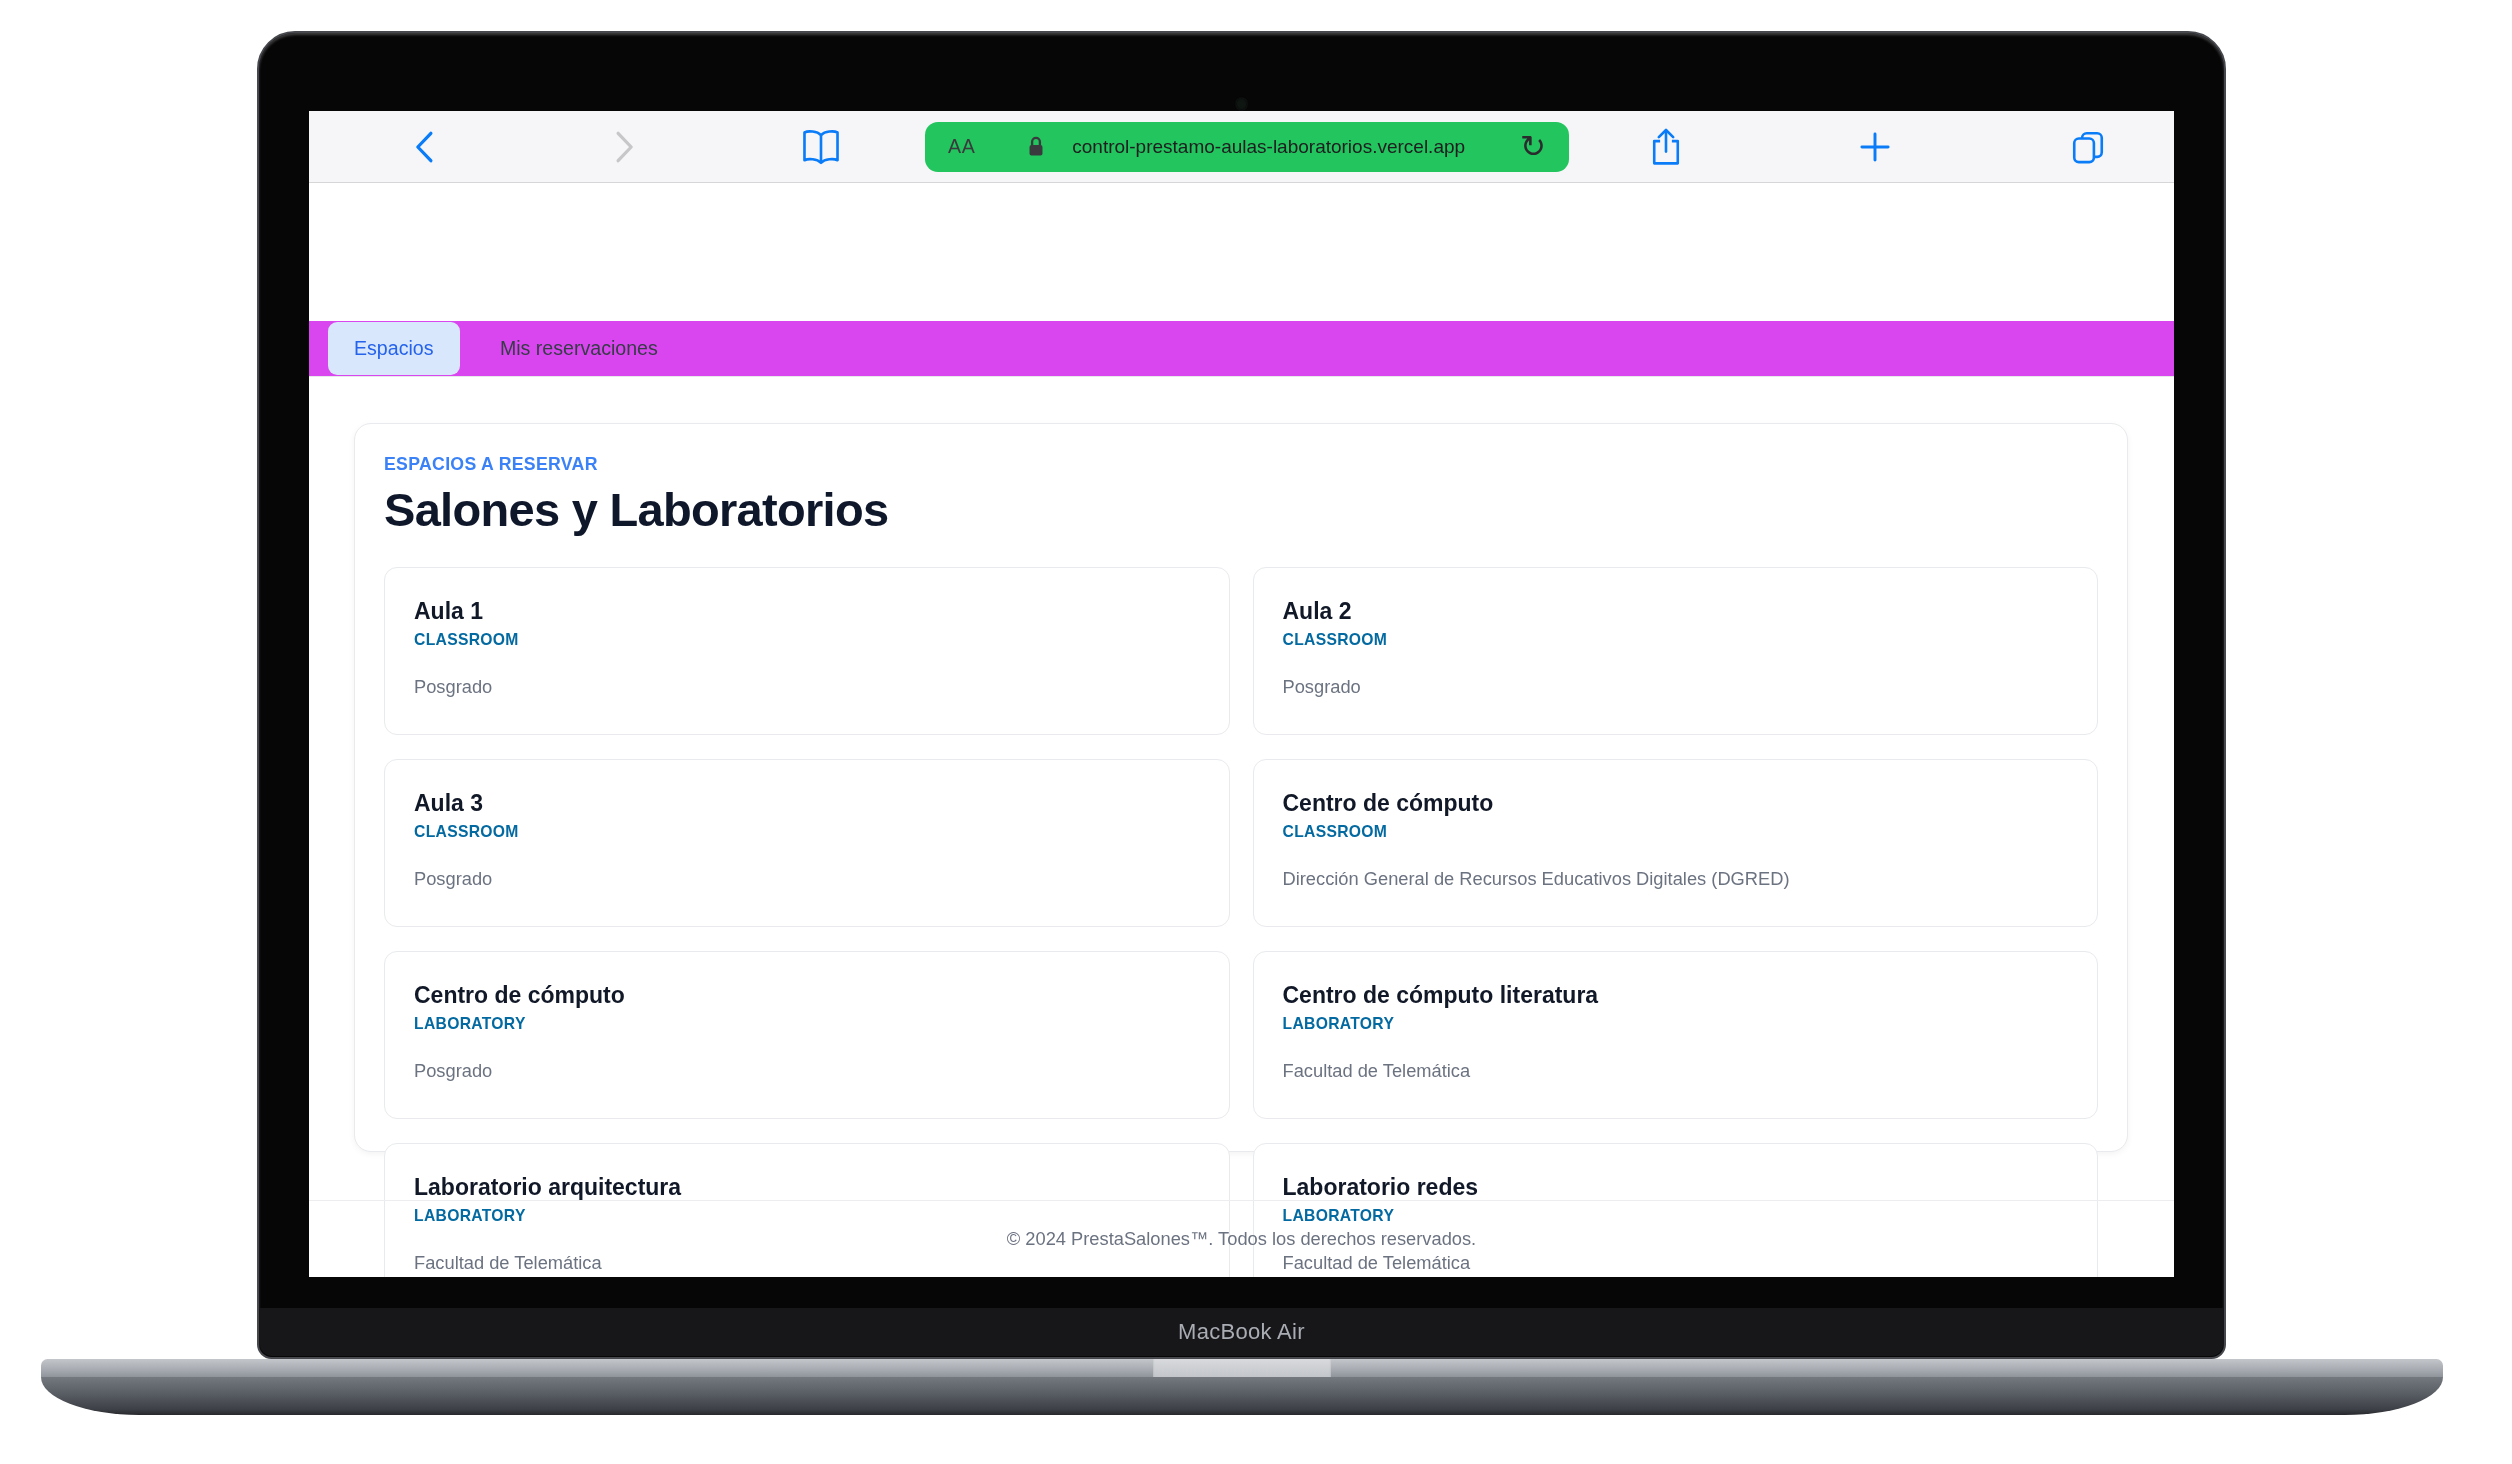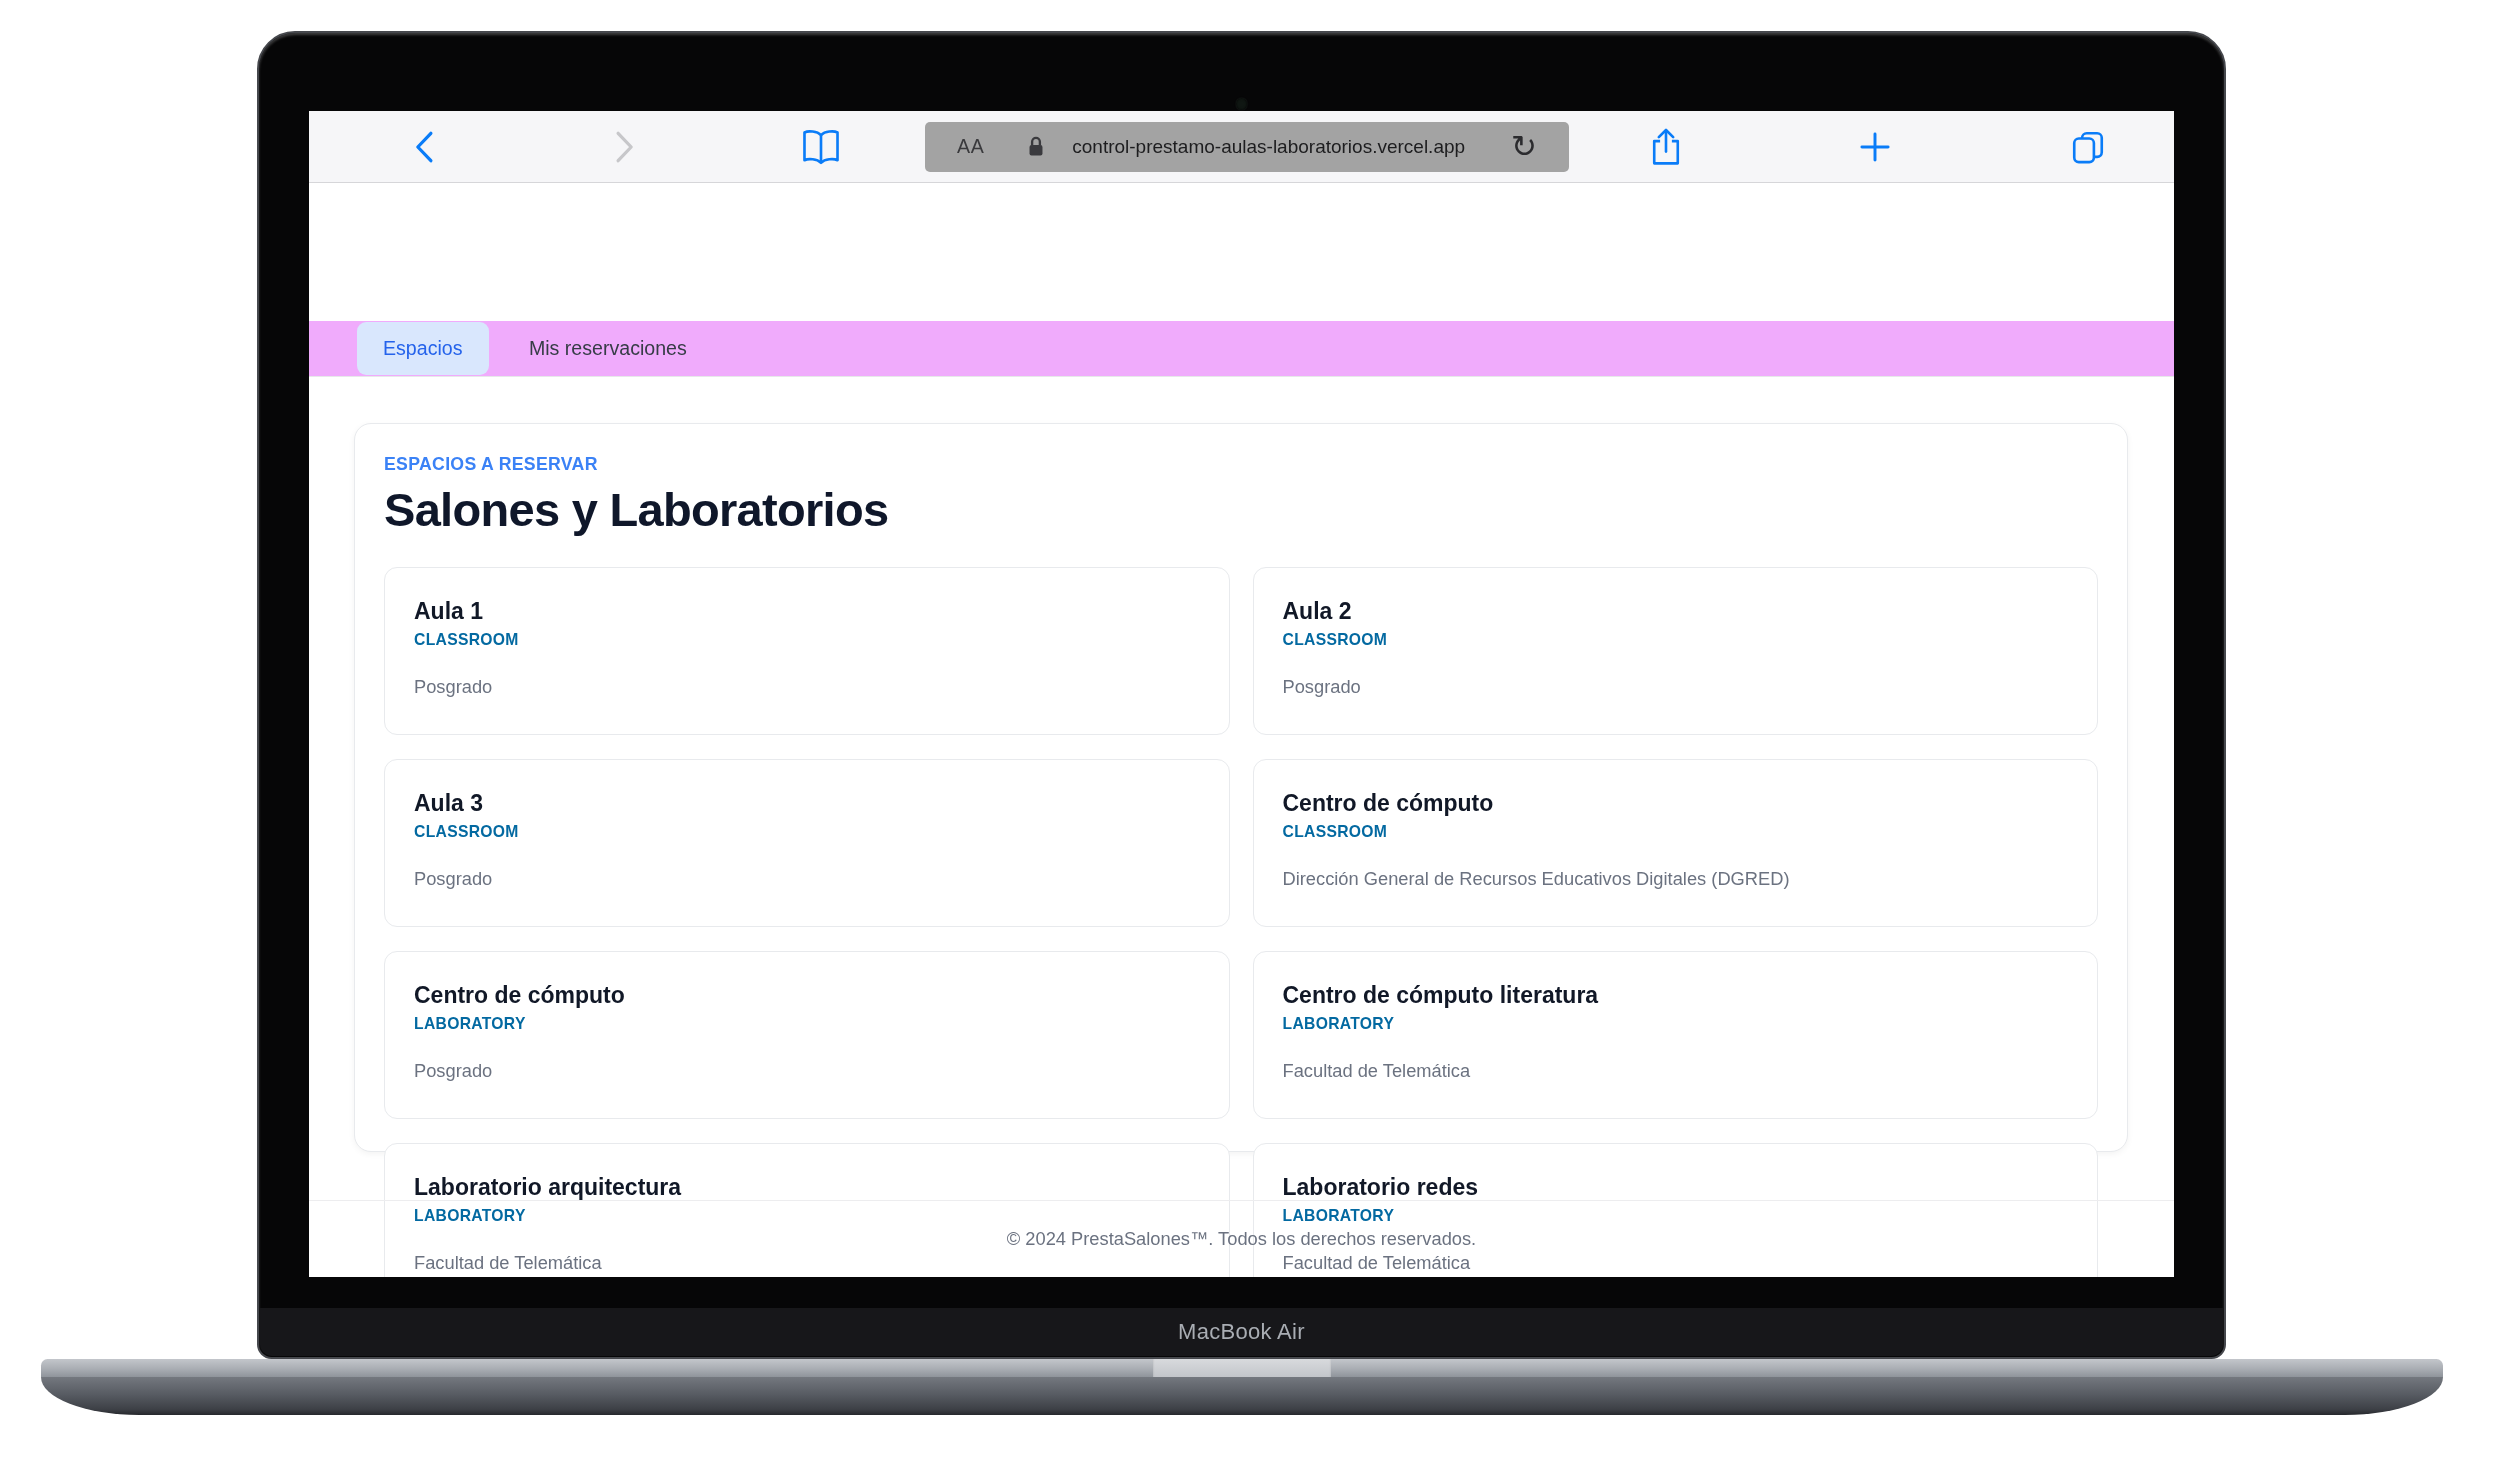--- a/index.html
+++ b/index.html
@@ -33,39 +33,39 @@
   
   .toolbar { position:absolute; left:0; top:0; width:100%; height:72px; background:#f6f6f8; border-bottom:1.3px solid #d6d6d9; }
   .tb-item { position:absolute; top:50%; transform:translate(-50%,-50%); display:flex; align-items:center; justify-content:center; cursor:default; }
   .tb-back    { left:116px; }
   .tb-forward { left:315px; }
   .tb-book    { left:512px; }
   .tb-share   { left:1357px; }
   .tb-plus    { left:1566px; }
   .tb-tabs    { left:1779px; }
   .url-pill { position:absolute; left:616px; top:50%; transform:translateY(-50%);
-    width:644px; height:50px; background:#a3a3a3; border-radius:5px;
-    display:flex; align-items:center; padding:0 32px; }
+    width:644px; height:50px; background:#22c55e; border-radius:13px;
+    display:flex; align-items:center; padding:0 23px; }
   .aa-label { font-size:19.6px; color:#3a3a3d; letter-spacing:0.7px; flex:0 0 auto; }
   .url-center { flex:1; display:flex; align-items:center; justify-content:center; gap:25px; min-width:0; }
   .url-text { font-size:19px; color:#1d1d1f; white-space:nowrap; }
   .refresh-glyph { font-size:31px; color:#2b2b2e; line-height:1; flex:0 0 auto; margin-left:5.2px; font-family:"DejaVu Sans", sans-serif; }
 
   
   .app-header { position:absolute; left:0; top:73px; width:100%; height:137px; background:#ffffff; }
   .user-name { position:absolute; left:73px; top:25px; font-size:25px; font-weight:bold; color:#1f2430; }
   .user-role { position:absolute; left:73px; top:72px; font-size:15.7px; color:#6b7280; letter-spacing:1px; }
   .logout-btn { position:absolute; right:46px; top:46px; width:179px; height:51px;
     background:#ffffff; border:1.3px solid #dbdfe5; border-radius:7.9px;
     box-shadow:0 0.7px 2px rgba(0,0,0,.05);
     display:flex; align-items:center; justify-content:center;
     font-size:19px; color:#2563eb; cursor:pointer; }
 
   
-  .tabbar { position:absolute; left:0; top:210px; width:100%; height:56px; background:#f0abfc; border-bottom:1.3px solid #e7e8ea; display:flex; align-items:center; padding-left:48px; }
+  .tabbar { position:absolute; left:0; top:210px; width:100%; height:56px; background:#d946ef; border-bottom:1.3px solid #e7e8ea; display:flex; align-items:center; padding-left:19px; }
   .tab { height:53px; display:flex; align-items:center; justify-content:center; padding:0 26px; font-size:19.6px; border-radius:9.2px; cursor:pointer; }
   .tab.active { background:#d9e7fd; color:#2563eb; }
   .tab.inactive { color:#363c46; margin-left:14.4px; }
 
   
   .main { position:absolute; left:0; top:266px; width:100%; height:823px; background:#ffffff; }
   .panel { position:absolute; left:45px; top:46px; width:1774px; height:729px;
     background:#ffffff; border:1.3px solid #e8eaed; border-radius:17px;
     box-shadow:0 2px 6.5px rgba(0,0,0,.05); padding:30px 29px; }
   .eyebrow { font-size:17.7px; font-weight:600; color:#3b82f6; letter-spacing:0.3px; }

